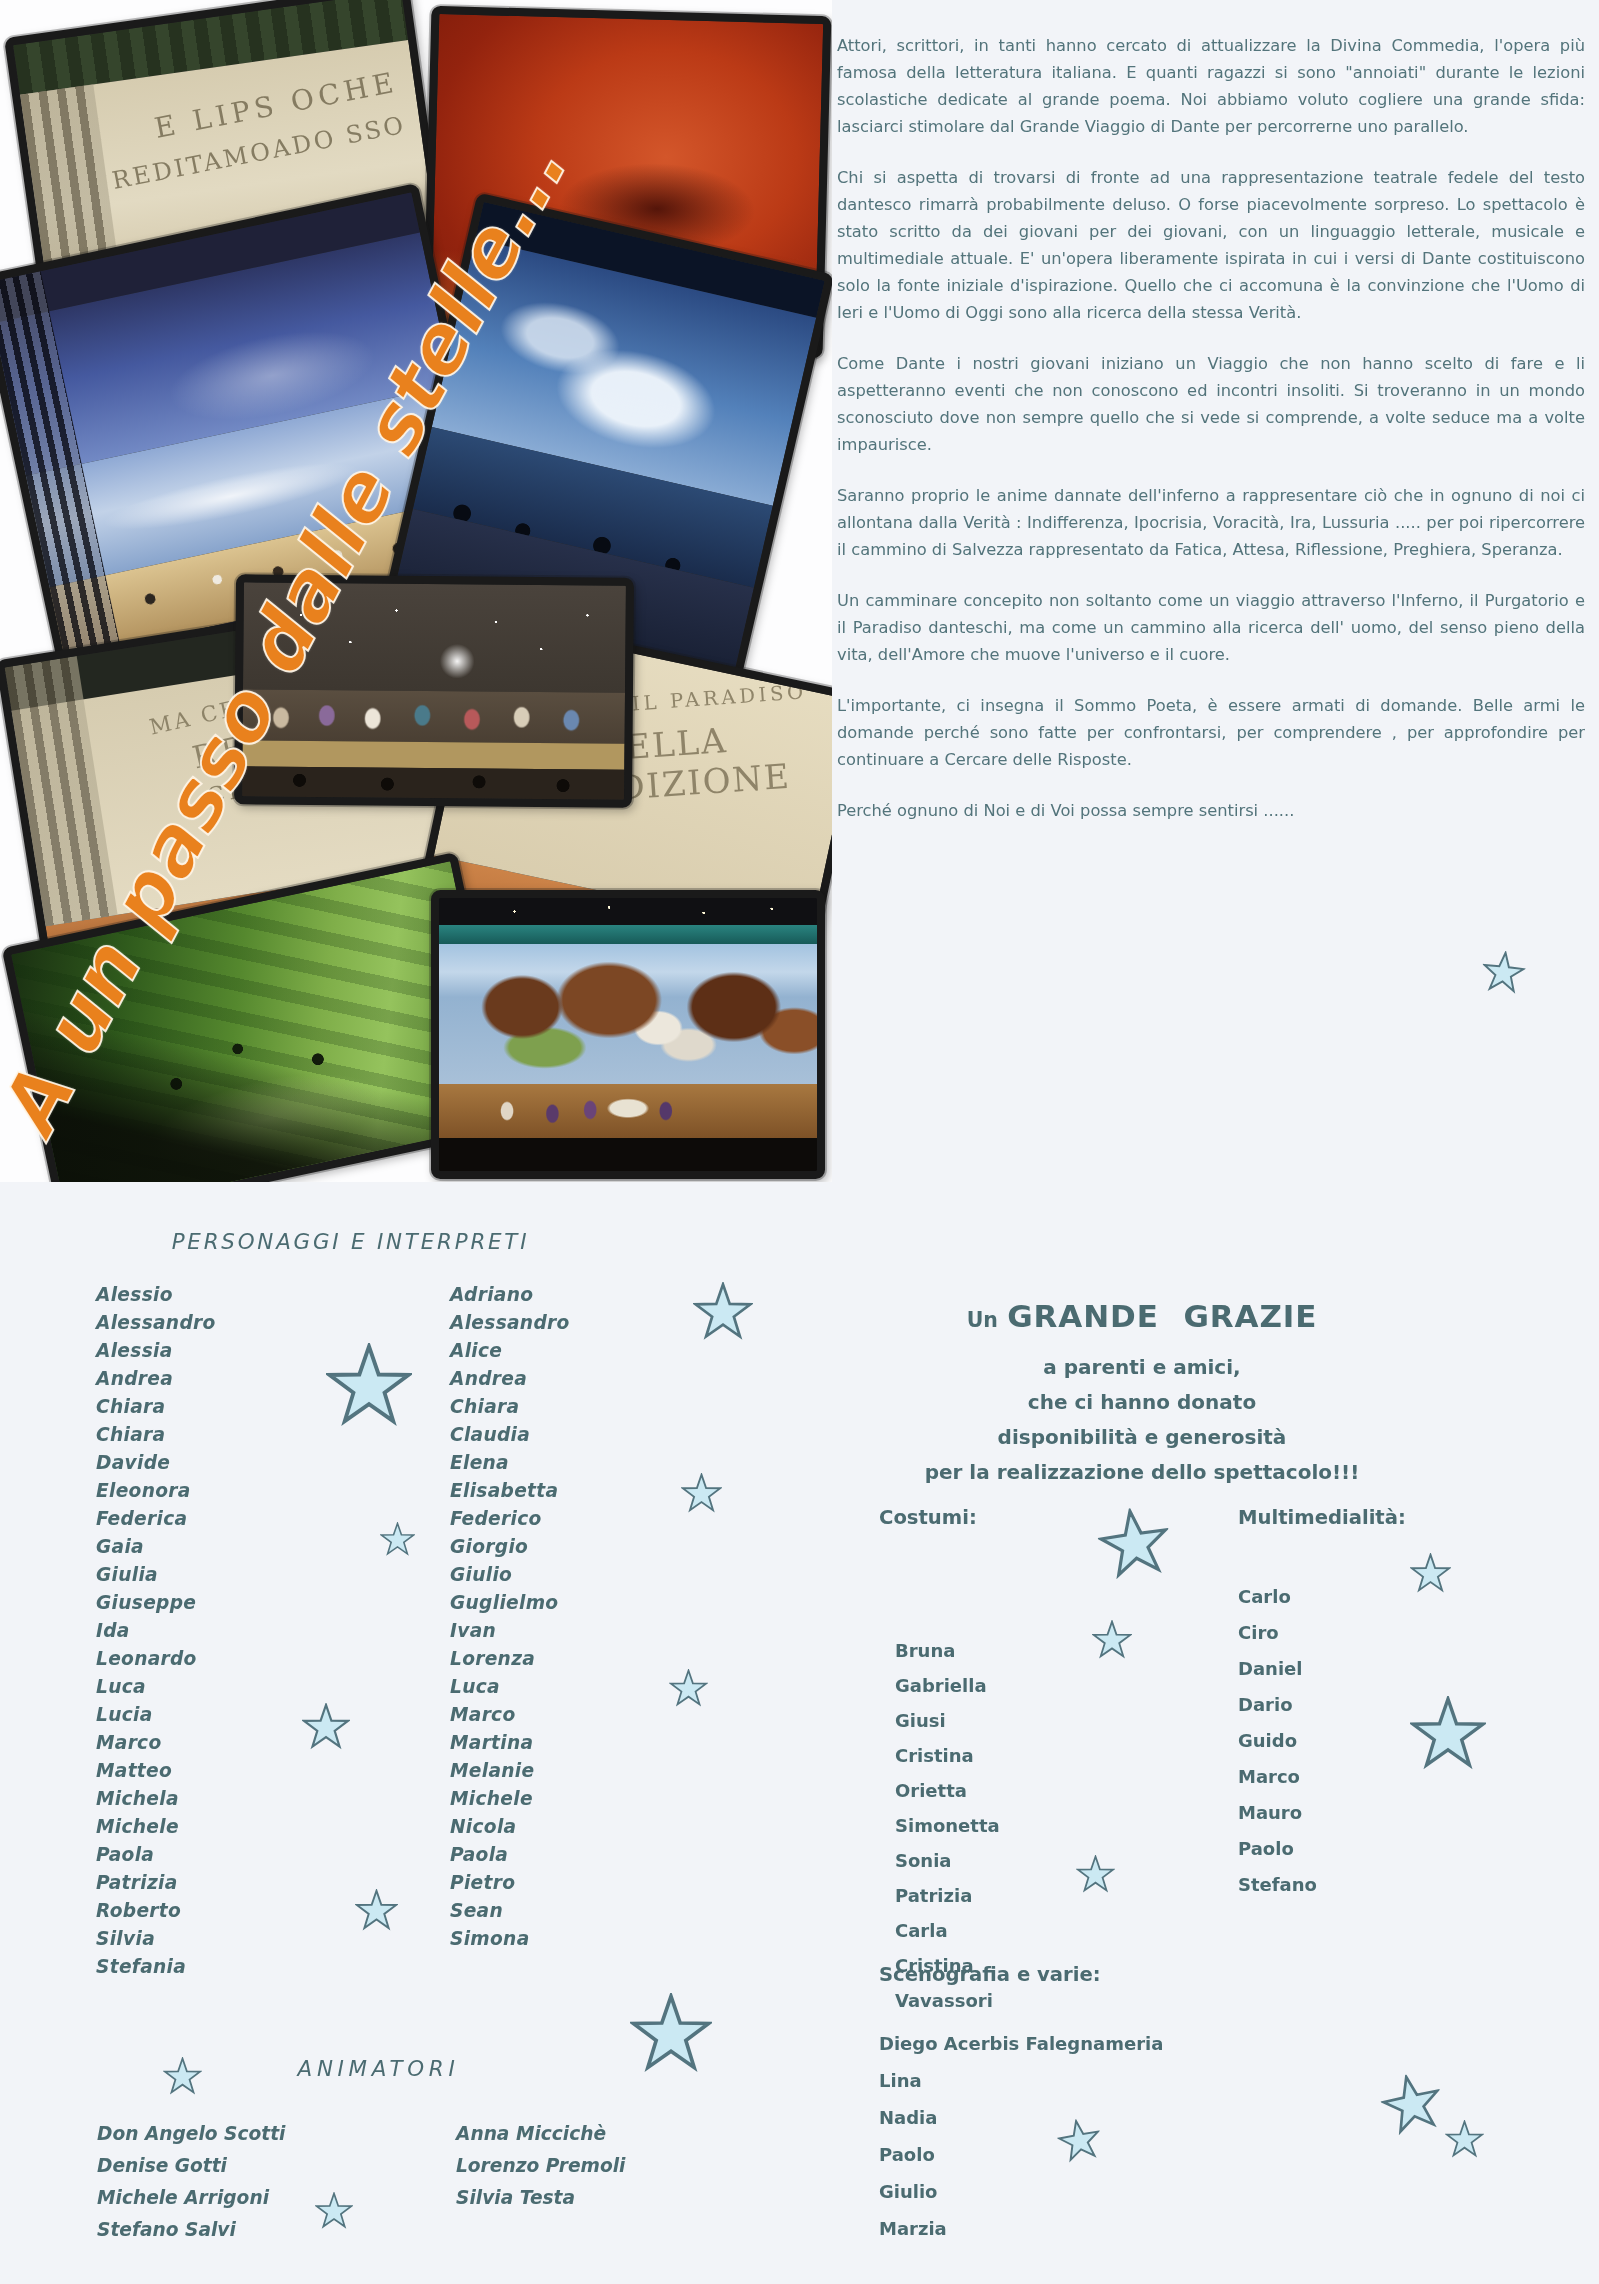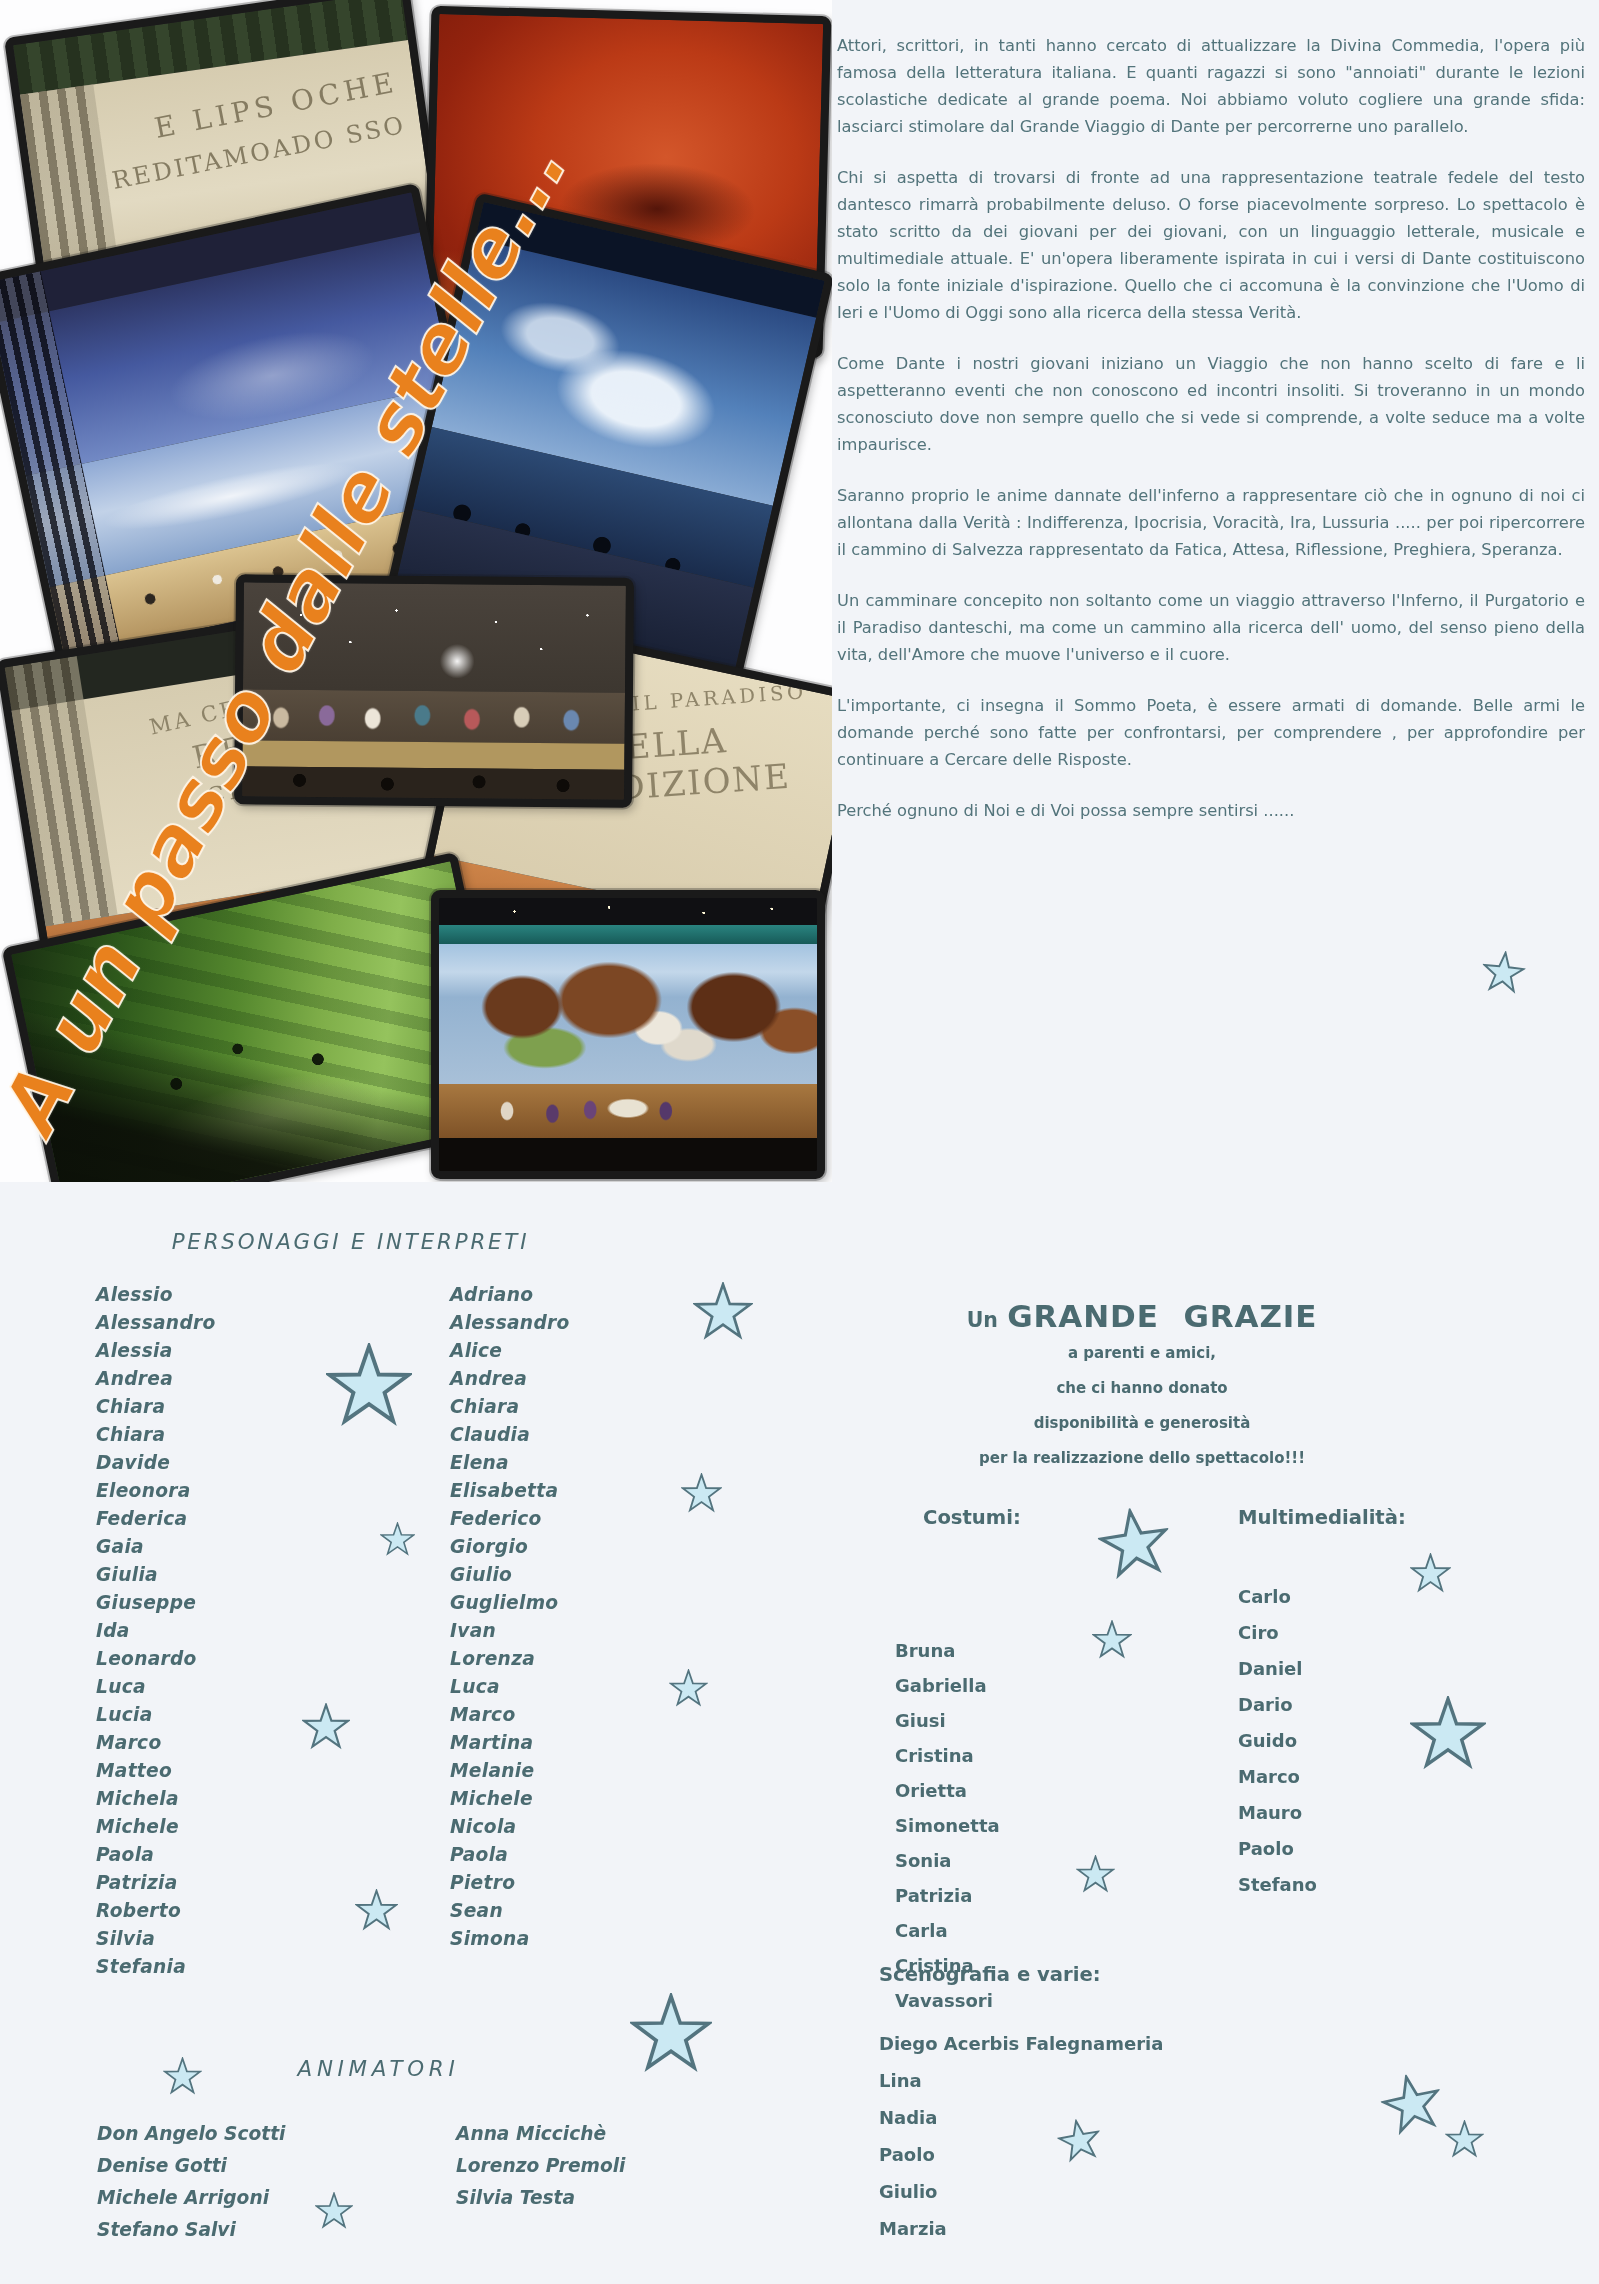--- a/index.html
+++ b/index.html
@@ -189,23 +189,23 @@
   .cast-col1{left:96px;top:1281px;}
   .cast-col2{left:450px;top:1281px;}
   .anim-col{position:absolute;font-style:italic;font-weight:bold;font-size:18.6px;line-height:32px;color:var(--ink2);}
   .anim-col1{left:97px;top:2118px;}
   .anim-col2{left:456px;top:2118px;}
 
   
   .thanks{position:absolute;left:895px;top:1298px;width:494px;text-align:center;color:var(--ink2);}
   .thanks-head{font-size:20.5px;font-weight:bold;text-align:center;}
   .thanks-head .big{font-size:31px;letter-spacing:0.9px;word-spacing:13px;margin-left:9.3px;}
-  .thanks-lines{margin-top:2px;font-weight:bold;font-size:15px;line-height:35px;}
+  .thanks-lines{margin-top:16px;font-weight:bold;font-size:20px;line-height:35px;}
   .list-label{position:absolute;font-weight:bold;font-size:19.6px;color:var(--ink2);}
-  .label-costumi{left:879px;top:1506px;margin-left:44px;}
+  .label-costumi{left:879px;top:1506px;}
   .label-multi{left:1238px;top:1506px;}
   .label-scen{left:879px;top:1963px;}
   .bold-list{position:absolute;font-weight:bold;font-size:18px;color:var(--ink2);}
   .costumi-list{left:879px;top:1633px;line-height:35px;margin-left:16px;}
   .multi-list{left:1238px;top:1579px;line-height:36px;}
   .scen-list{left:879px;top:2025px;line-height:37px;}
 
   
   #stars-layer{position:absolute;left:0;top:0;width:100%;height:100%;z-index:20;pointer-events:none;}
   .star{position:absolute;}

